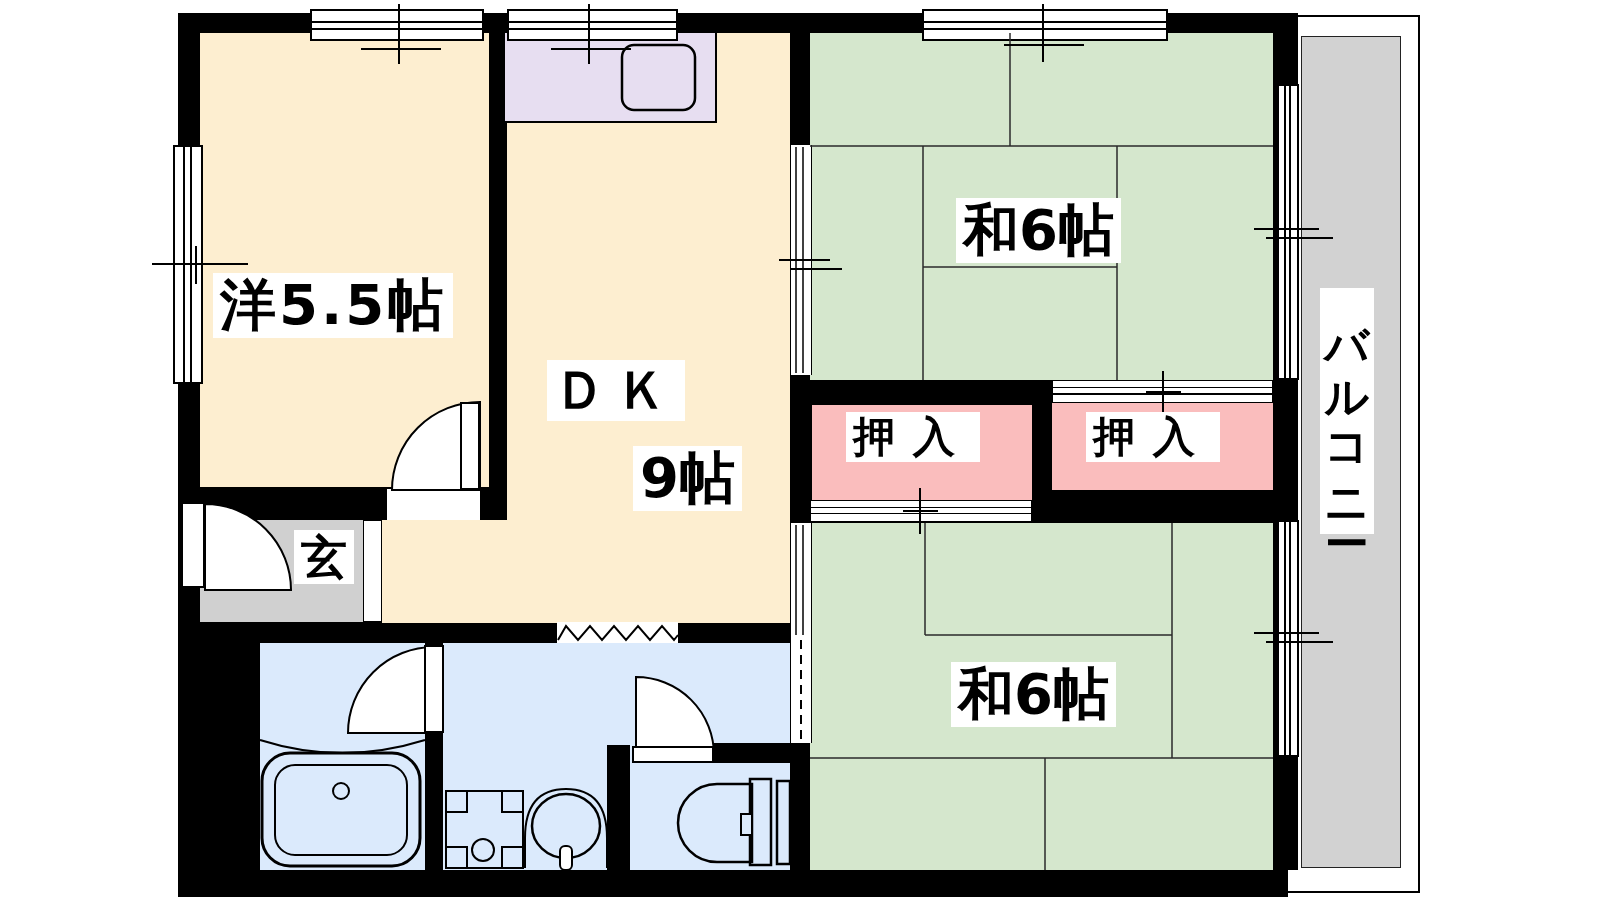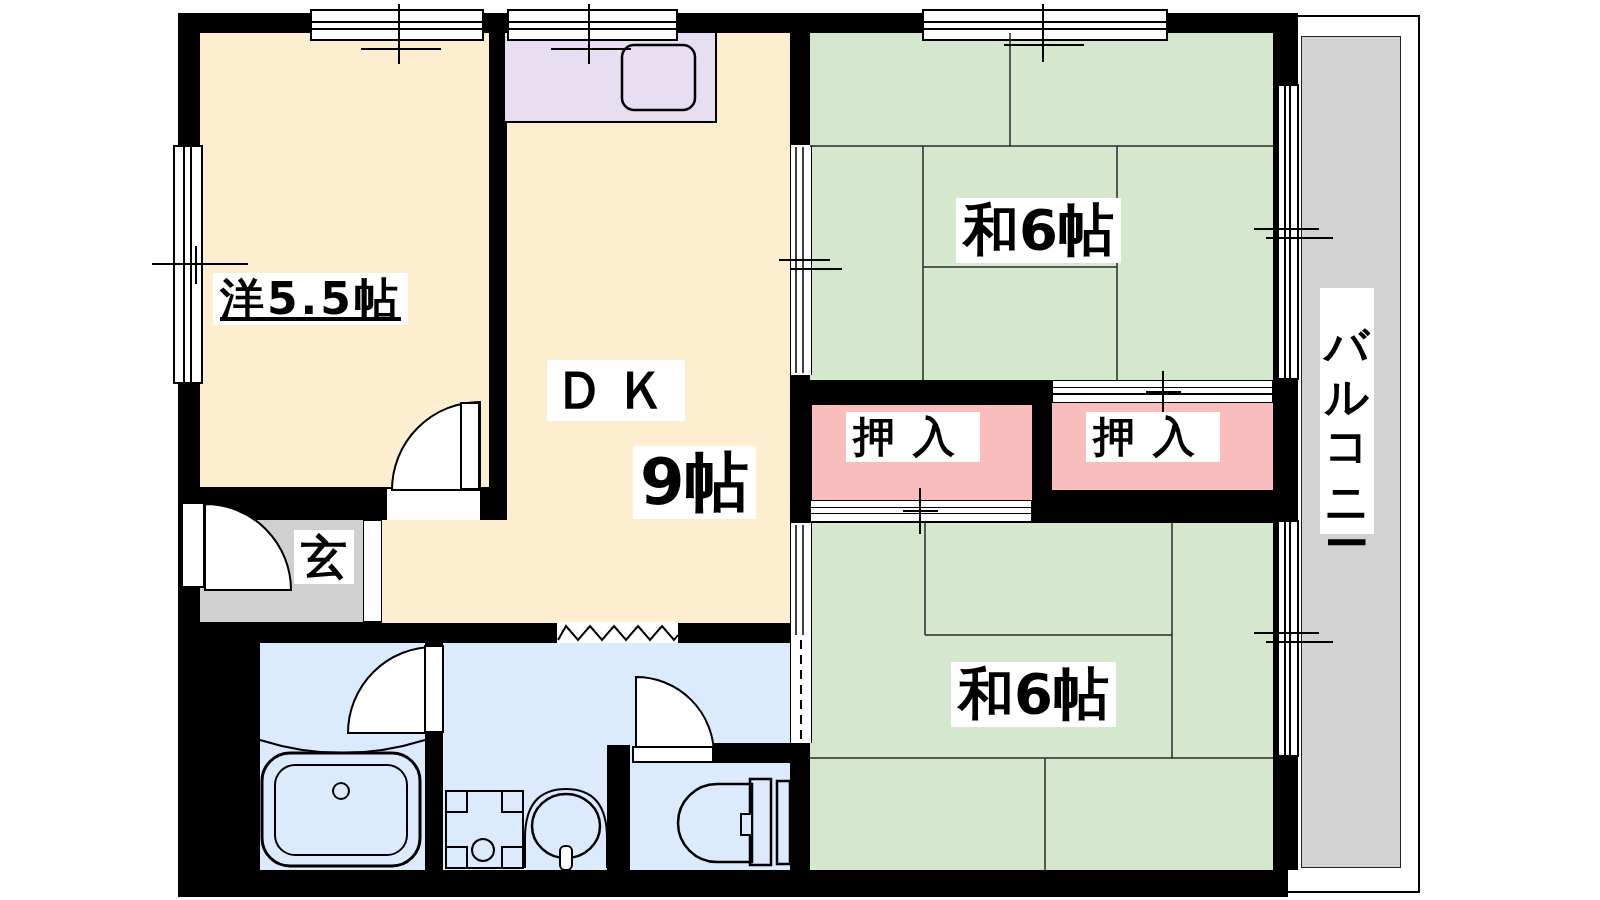--- a/index.html
+++ b/index.html
@@ -146,23 +146,23 @@
       <path d="M920,488 V534 M903,511 H938"></path>
       <path d="M1163,371 V417 M1146,392 H1181"></path>
     </g>
   </svg>
 
   <div class="leaf" style="left:460px;top:402px;width:20px;height:88px;"></div>
   <div class="leaf" style="left:181px;top:502px;width:24px;height:86px;"></div>
   <div class="leaf" style="left:424px;top:645px;width:20px;height:88px;"></div>
   <div class="leaf" style="left:632px;top:746px;width:82px;height:17px;"></div>
 
-  <div class="label" style="left:213px;top:273px;font-size:44px;letter-spacing:3px;text-decoration:underline;">洋5.5帖</div>
+  <div class="label" style="left:213px;top:273px;font-size:56px;letter-spacing:3px;">洋5.5帖</div>
   <div class="label" style="left:547px;top:360px;font-size:52px;letter-spacing:10px;">ＤＫ</div>
-  <div class="label" style="left:633px;top:446px;font-size:64px;">9帖</div>
+  <div class="label" style="left:633px;top:446px;font-size:56px;">9帖</div>
   <div class="label" style="left:956px;top:198px;font-size:56px;">和6帖</div>
   <div class="label" style="left:951px;top:662px;font-size:56px;">和6帖</div>
   <div class="label" style="left:846px;top:412px;font-size:42px;letter-spacing:18px;">押入</div>
   <div class="label" style="left:1086px;top:412px;font-size:42px;letter-spacing:18px;">押入</div>
   <div class="label" style="left:294px;top:530px;font-size:46px;">玄</div>
   <div class="label label-v" style="left:1320px;top:288px;font-size:44px;letter-spacing:6px;padding:8px 4px;">バルコニー</div>
 
 </div>
 
 </body></html>

